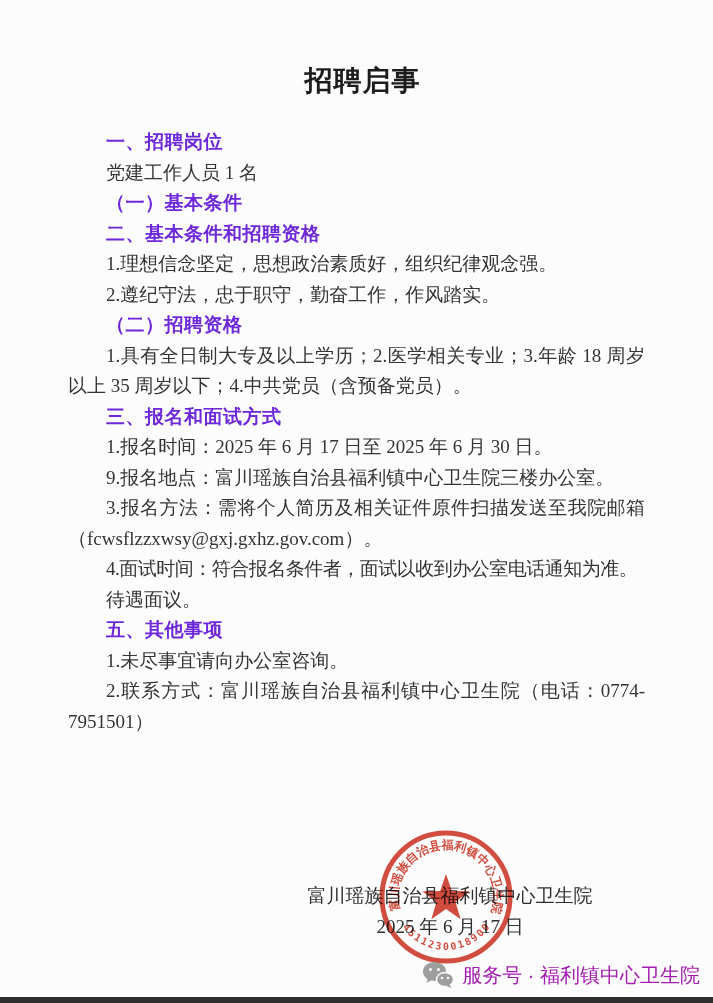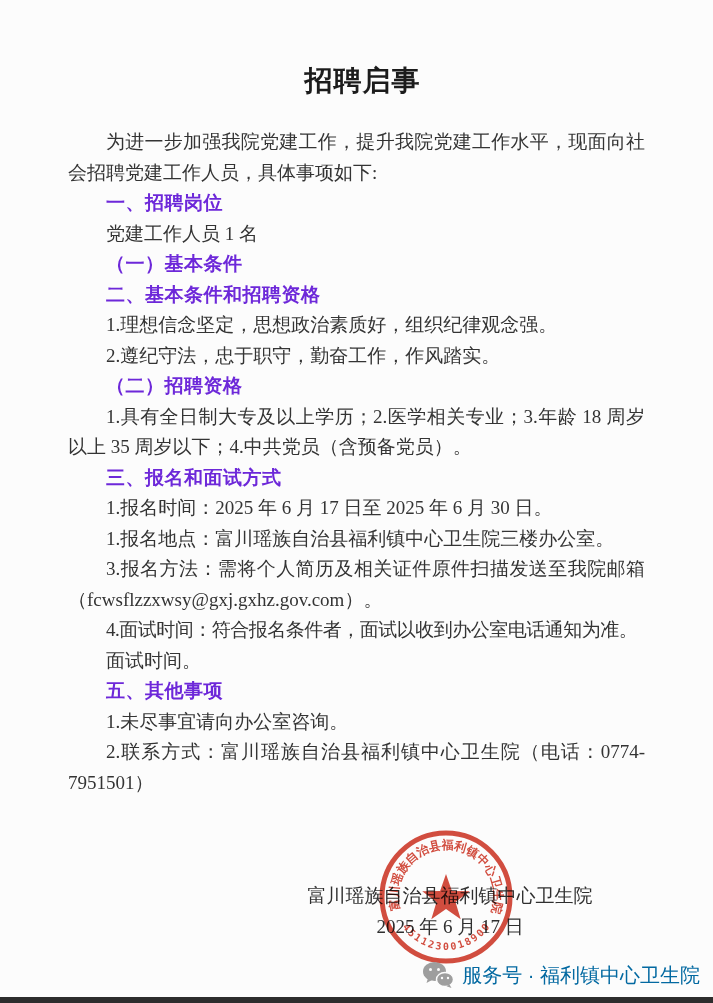--- a/index.html
+++ b/index.html
@@ -36,47 +36,46 @@
   .seal {
     position:absolute; left:366px; top:817px;
     width:160px; height:160px;
     mix-blend-mode:multiply; opacity:0.9;
   }
   .footer {
     position:absolute; top:961px; right:13px;
     display:flex; align-items:center; gap:8px;
     font-family:"Liberation Sans","DejaVu Sans",sans-serif;
   }
-  .footer-label { font-size:20px; color:#0369a1; white-space:nowrap; }
+  .footer-label { font-size:20px; color:#a21caf; white-space:nowrap; }
   .bottom-bar {
     position:absolute; left:0; top:997px; width:713px; height:6px;
     background:#2d2d2d;
   }
 </style>
 </head>
 <body>
 
 <h1 class="doc-title">招聘启事</h1>
 
 <div class="doc-content">
-  <p>为进一步加强我院党建工作，提升我院党建工作水平，现面向社会招聘党建工作人员，具体事项如下:</p>
   <p class="h">一、招聘岗位</p>
   <p>党建工作人员 1 名</p>
   <p class="h">（一）基本条件</p>
   <p class="h">二、基本条件和招聘资格</p>
   <p>1.理想信念坚定，思想政治素质好，组织纪律观念强。</p>
   <p>2.遵纪守法，忠于职守，勤奋工作，作风踏实。</p>
   <p class="h">（二）招聘资格</p>
   <p>1.具有全日制大专及以上学历；2.医学相关专业；3.年龄 18 周岁以上 35 周岁以下；4.中共党员（含预备党员）。</p>
   <p class="h">三、报名和面试方式</p>
   <p>1.报名时间：2025 年 6 月 17 日至 2025 年 6 月 30 日。</p>
-  <p>1.报名地点：富川瑶族自治县福利镇中心卫生院三楼办公室。</p>
+  <p>9.报名地点：富川瑶族自治县福利镇中心卫生院三楼办公室。</p>
   <p>3.报名方法：需将个人简历及相关证件原件扫描发送至我院邮箱（fcwsflzzxwsy@gxj.gxhz.gov.com）。</p>
   <p class="tight">4.面试时间：符合报名条件者，面试以收到办公室电话通知为准。</p>
-  <p>面试时间。</p>
+  <p>待遇面议。</p>
   <p class="h">五、其他事项</p>
   <p>1.未尽事宜请向办公室咨询。</p>
   <p>2.联系方式：富川瑶族自治县福利镇中心卫生院（电话：0774-7951501）</p>
 </div>
 
 <div class="signature">
   <div>富川瑶族自治县福利镇中心卫生院</div>
   <div>2025 年 6 月 17 日</div>
 </div>
 

